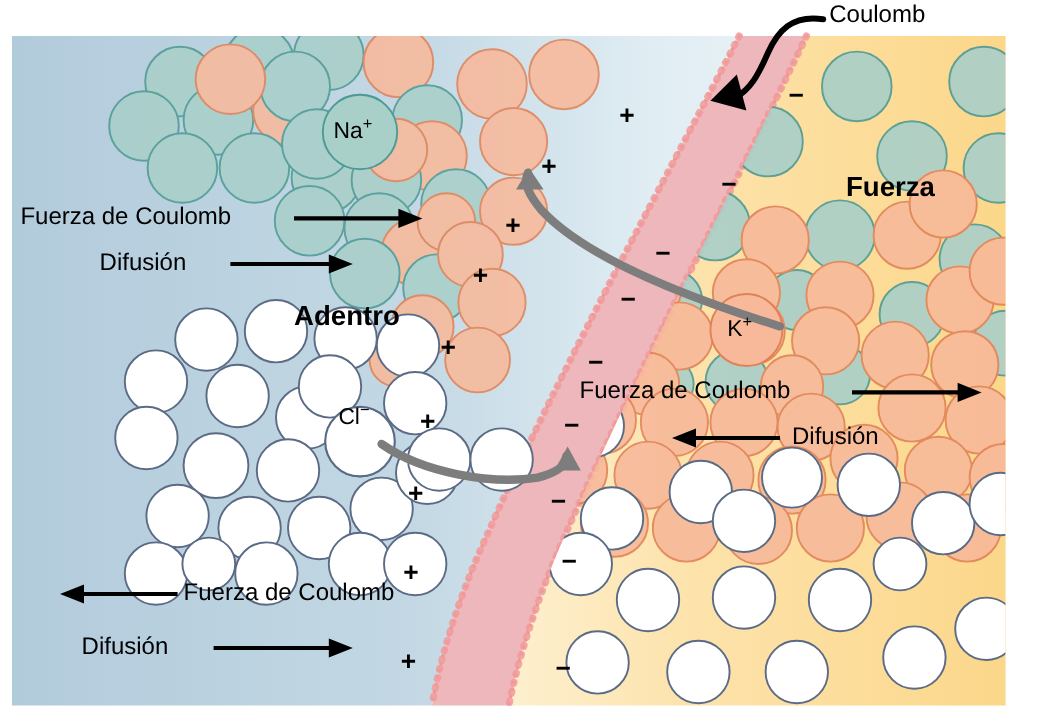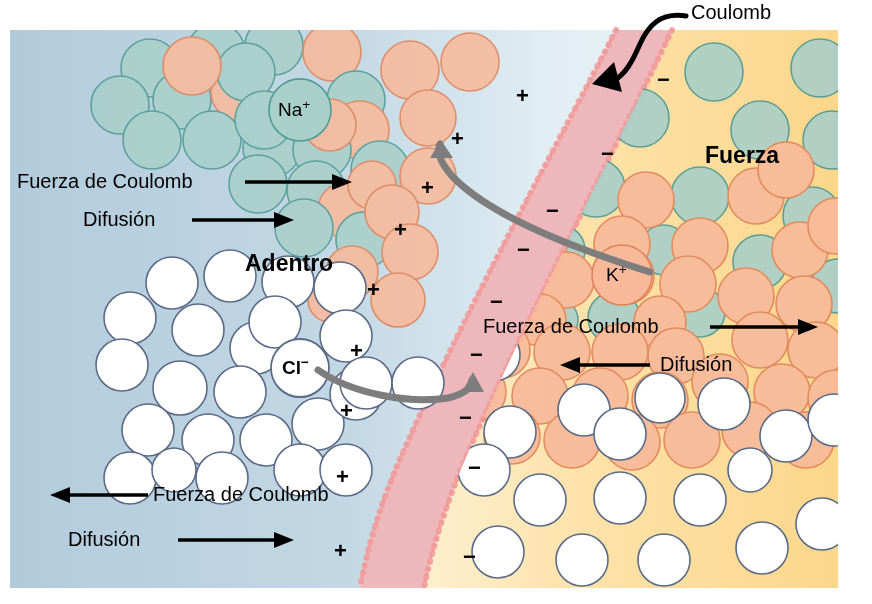--- a/index.html
+++ b/index.html
@@ -342,21 +342,21 @@
   <div class="lbl lbl-bold" style="left:245px; top:252px;">Adentro</div>
 
   <div class="lbl lbl-ion" style="left:278px; top:100px;">
     <span>Na</span><sup>+</sup>
   </div>
 
   <div class="lbl lbl-ion" style="left:606px; top:265px;">
     <span>K</span><sup>+</sup>
   </div>
 
-  <div class="lbl lbl-ion" style="left:282px; top:358px;font-weight:bold;">
+  <div class="lbl lbl-ion" style="left:282px; top:338px;">
     <span>Cl</span><sup>−</sup>
   </div>
 
   <div class="lbl lbl-plain" style="left:17px; top:171px;">Fuerza de Coulomb</div>
 
   <div class="lbl lbl-plain" style="left:83px; top:209px;">Difusión</div>
 
   <div class="lbl lbl-plain" style="left:483px; top:316px;">Fuerza de Coulomb</div>
 
   <div class="lbl lbl-plain" style="left:660px; top:354px;">Difusión</div>

